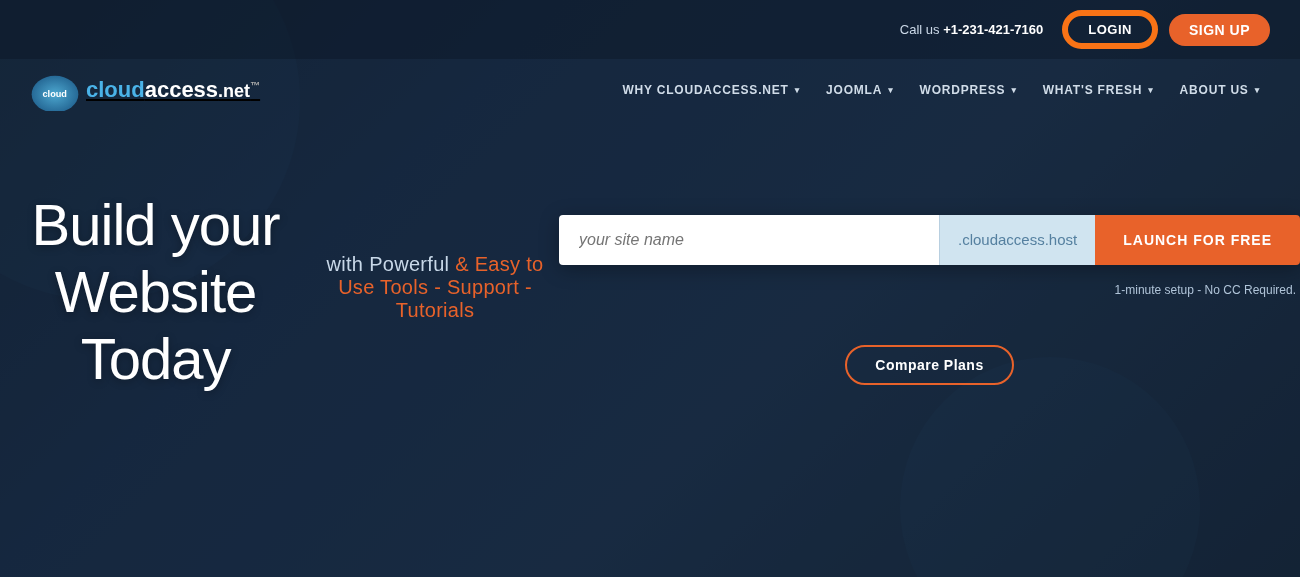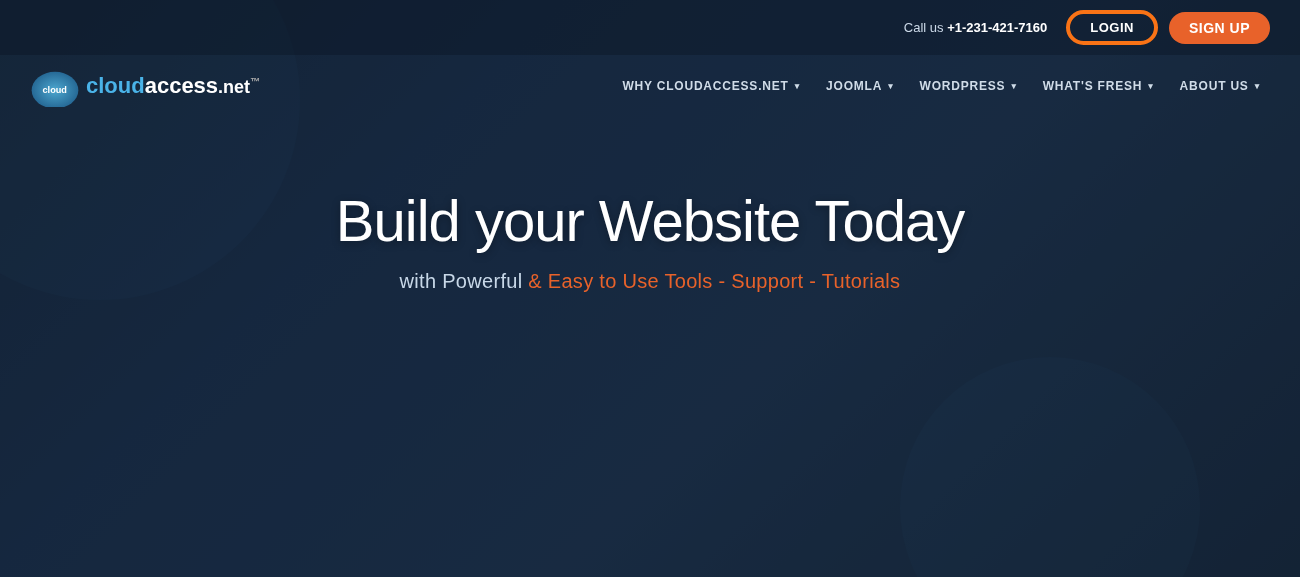--- a/index.html
+++ b/index.html
@@ -46,21 +46,21 @@
     }
 
     .call-us a {
       color: #ffffff;
       text-decoration: none;
       font-weight: bold;
     }
 
     .btn-login {
       background: transparent;
-      border: 4px solid #f97316;
+      border: 6px solid #f97316;
       color: #ffffff;
       padding: 6px 20px;
       border-radius: 20px;
       font-size: 13px;
       font-weight: bold;
       cursor: pointer;
       letter-spacing: 0.5px;
     }
 
     .btn-signup {
@@ -82,20 +82,21 @@
       display: flex;
       align-items: center;
       padding: 10px 30px;
     }
 
     .logo-area {
       display: flex;
       align-items: center;
       gap: 6px;
       margin-right: auto;
+      text-decoration: underline;
     }
 
     .logo-icon {
       width: 50px;
       height: 42px;
     }
 
     .logo-text {
       display: flex;
       flex-direction: column;
@@ -151,24 +152,24 @@
     .nav-arrow {
       font-size: 9px;
       margin-left: 2px;
     }
 
     
     .hero-content {
       position: relative;
       z-index: 10;
       display: flex;
-      flex-direction: column;
       align-items: center;
       text-align: center;
       padding-top: 70px;
+      justify-content: center;
     }
 
     .hero-title {
       font-size: 58px;
       font-weight: 300;
       color: #ffffff;
       letter-spacing: -1px;
       margin-bottom: 16px;
       text-shadow: 0 2px 8px rgba(0,0,0,0.3);
     }
@@ -359,13 +360,24 @@
     </li>
   </ul>
 </div>
 
 <div class="hero-content">
   <h1 class="hero-title">Build your Website Today</h1>
   <p class="hero-subtitle">
     <span>with Powerful </span><span class="highlight">&amp; Easy to Use Tools - Support - Tutorials</span>
   </p>
 
+  <div class="form-container">
+    <div class="site-name-form">
+      <input type="text" class="site-name-input" placeholder="your site name" style="">
+      <div class="domain-suffix">.cloudaccess.host</div>
+      <button class="btn-launch">LAUNCH FOR FREE</button>
+    </div>
+    <div class="no-cc-wrapper">
+      <span class="no-cc-text">1-minute setup - No CC Required.</span>
+    </div>
+    <button class="btn-compare">Compare Plans</button>
+  </div>
 </div>
 
 </body></html>

